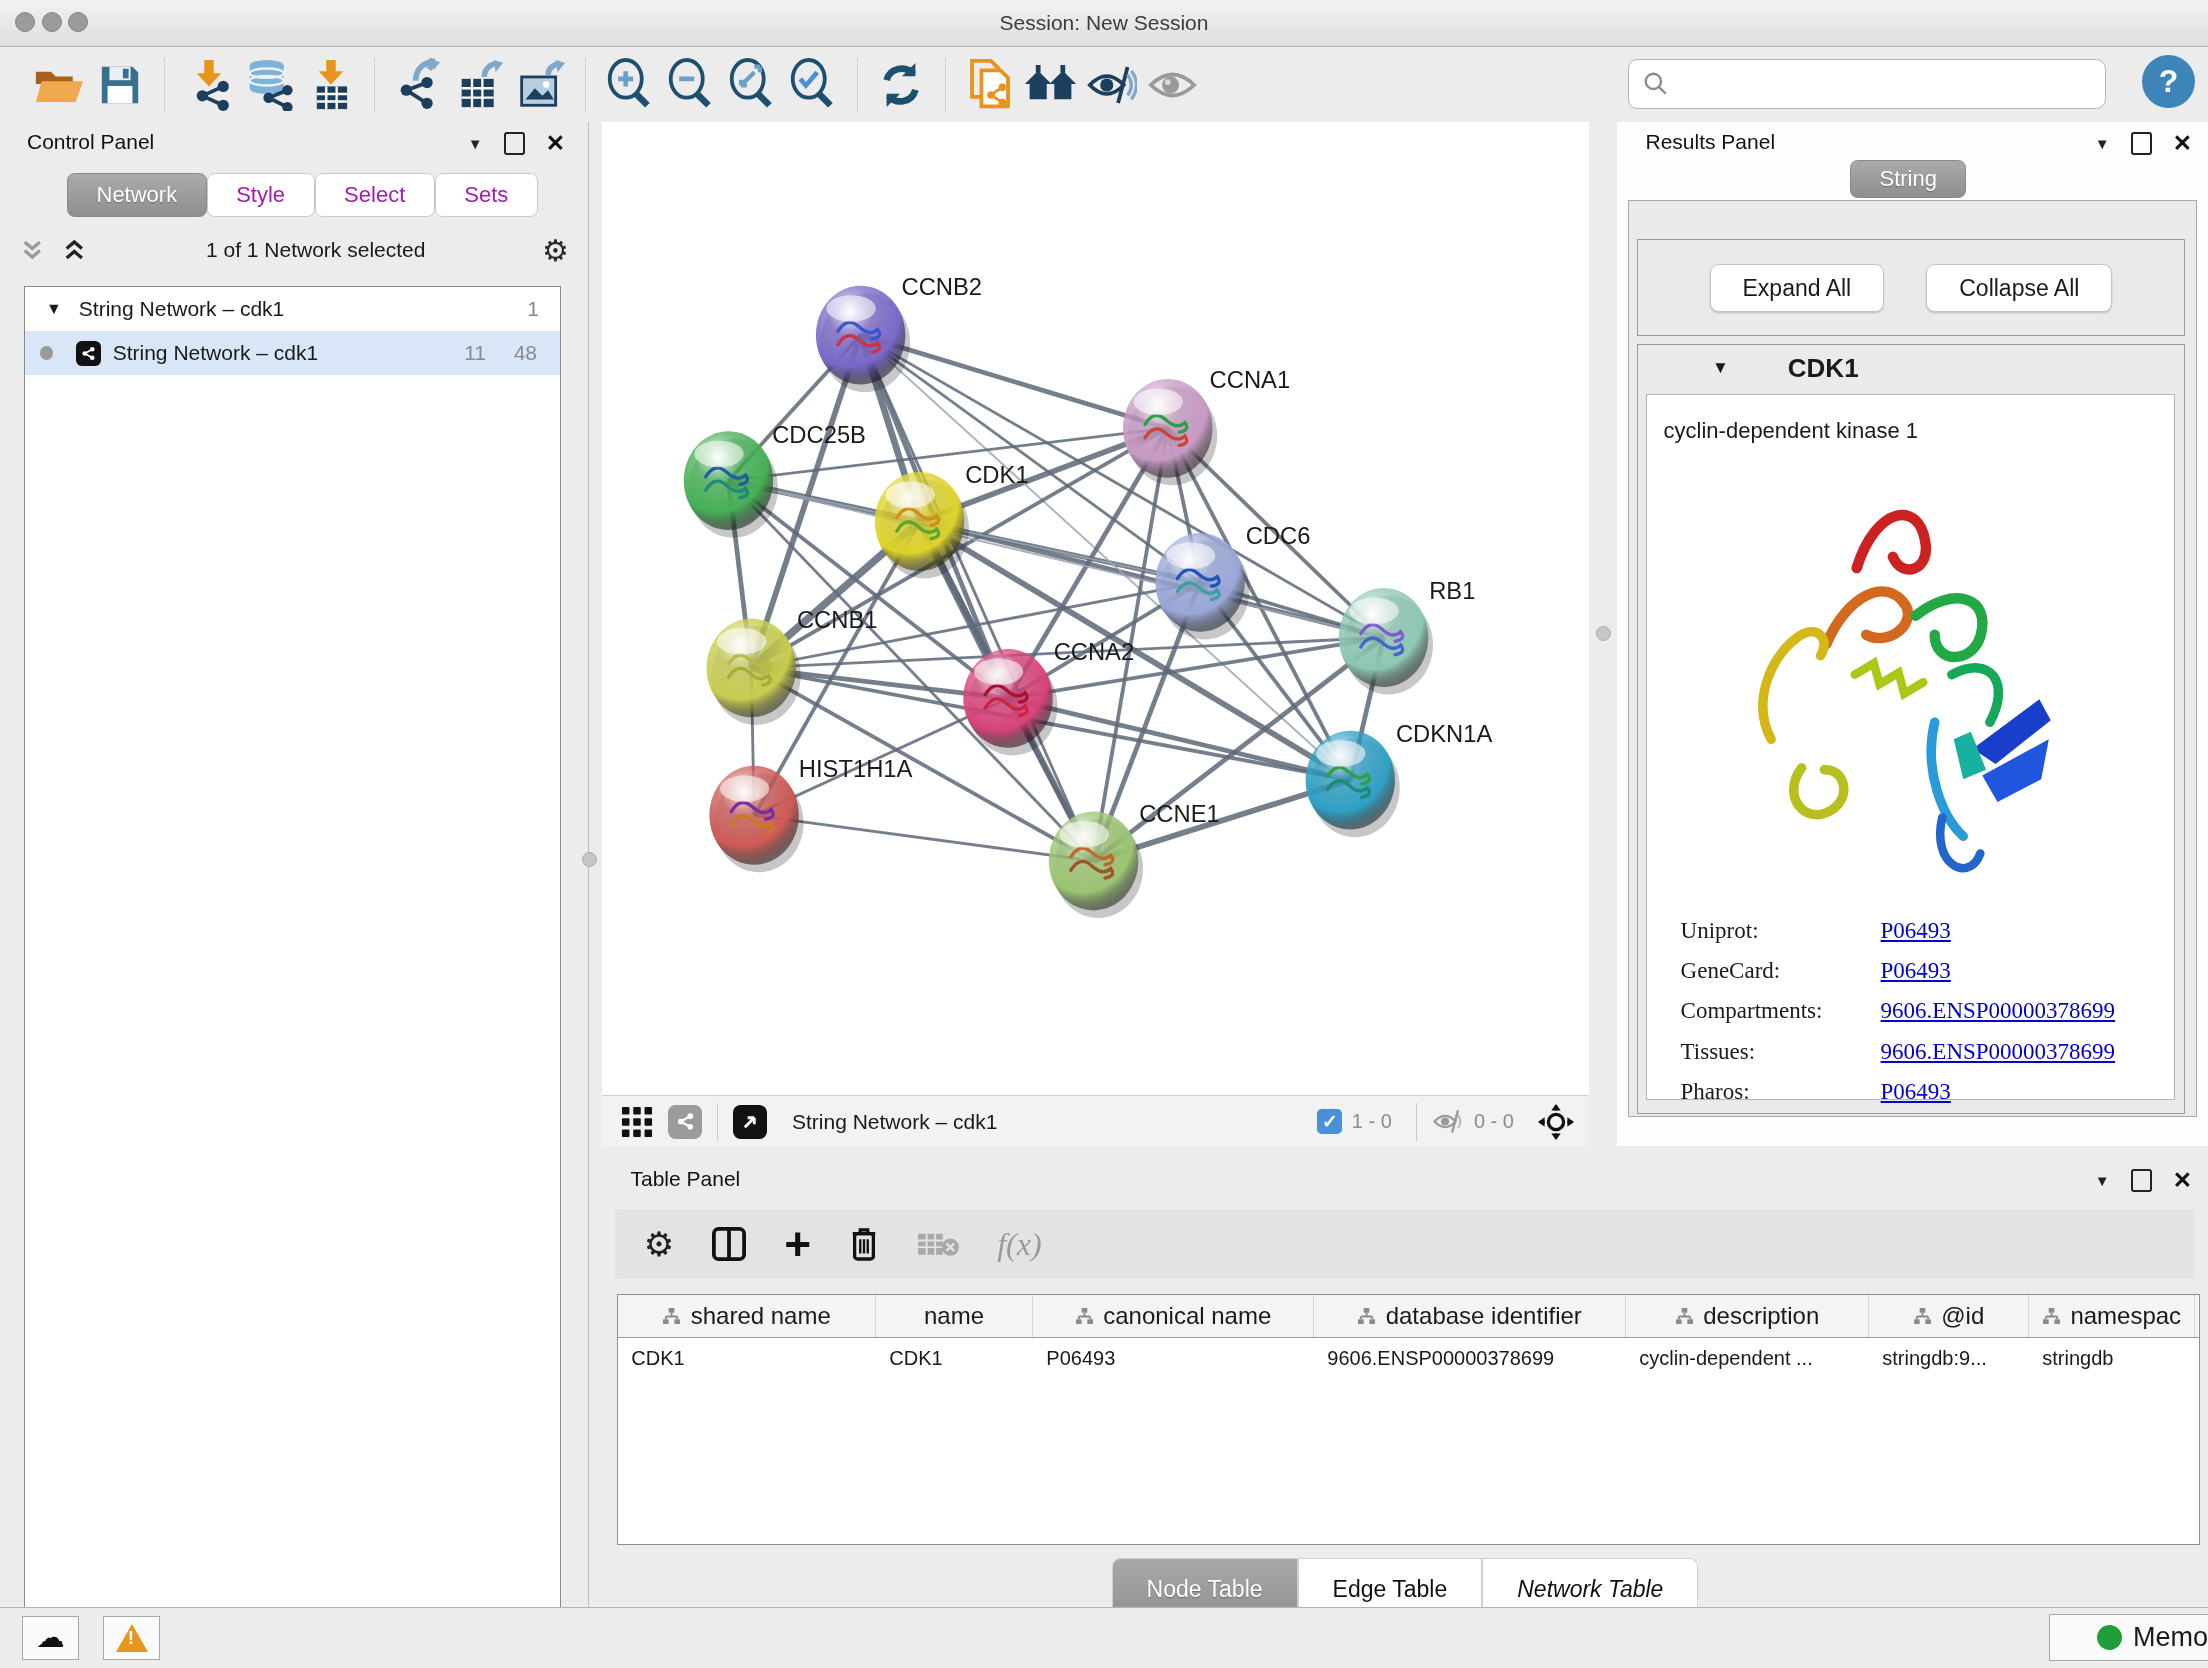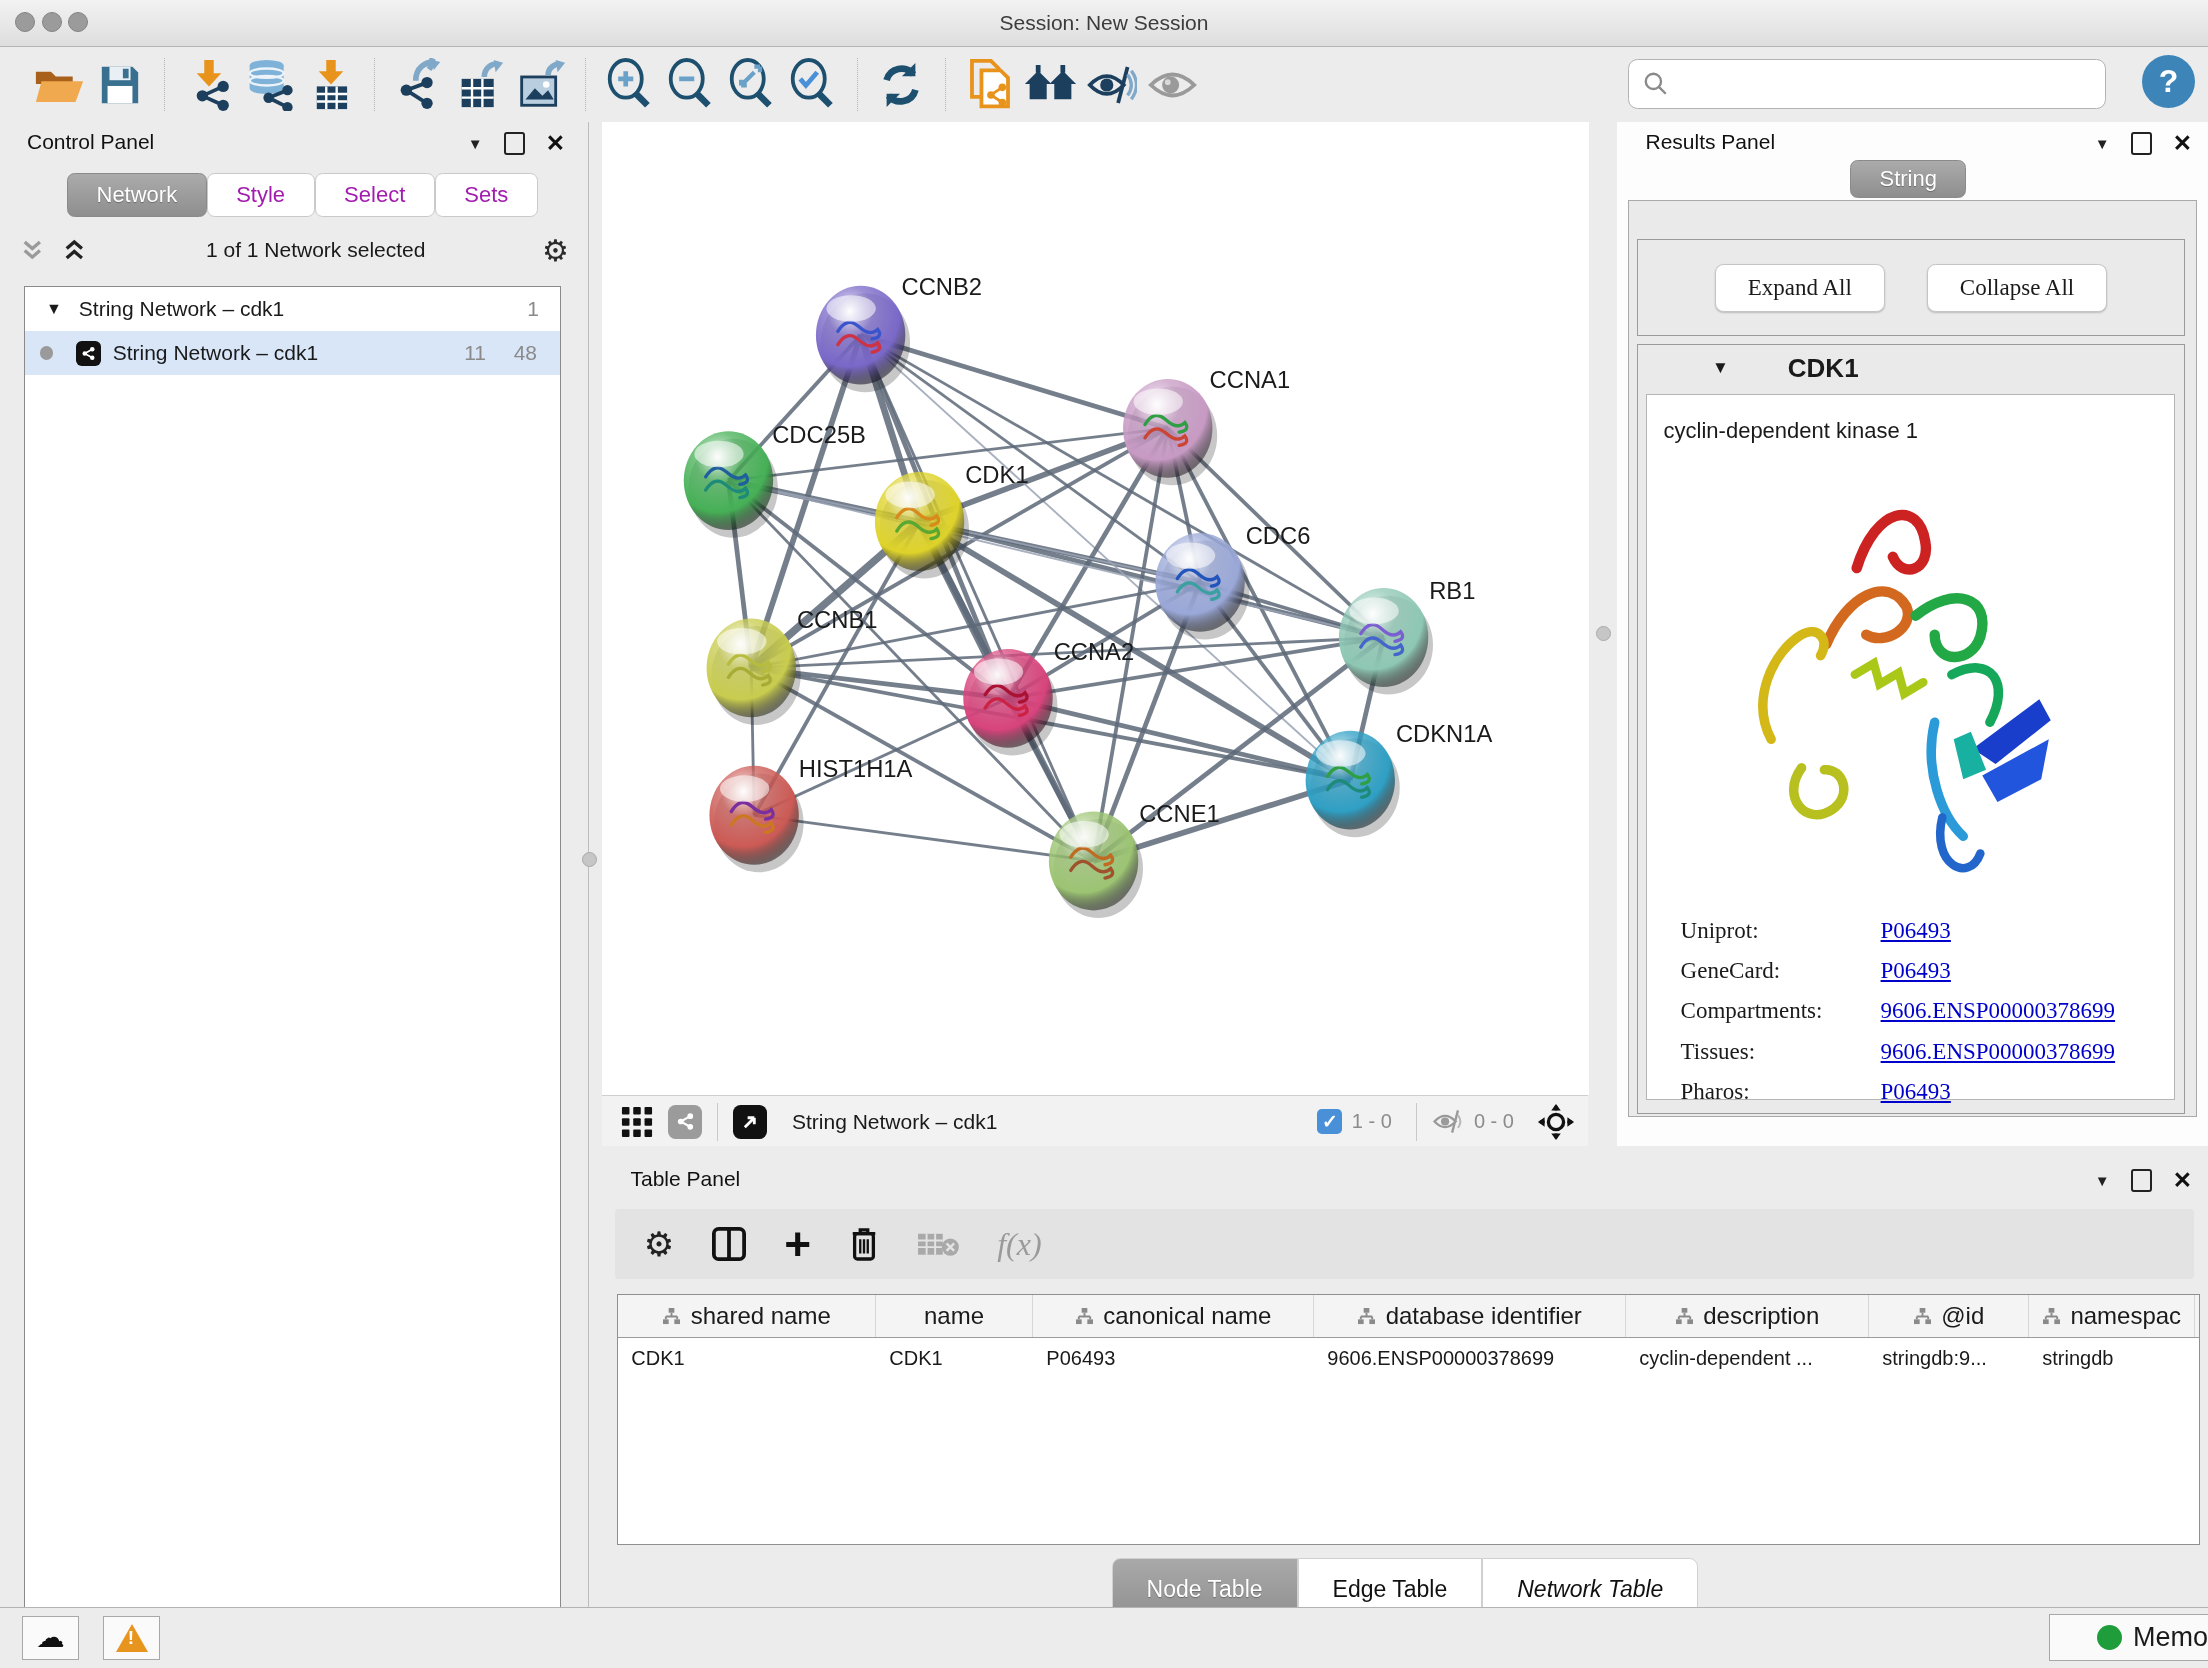--- a/index.html
+++ b/index.html
@@ -62,21 +62,21 @@
     font-weight:bold;text-align:center;line-height:25px;}
   .nt-num{color:#8b8b8b;font-size:20px;margin:0 9.5px;}
   .split-dot{width:13.3px;height:13.3px;border-radius:50%;background:#c6c6c6;border:1px solid #aaa;}
   
   .results-panel{left:1617px;top:122px;width:592px;height:1486px;background:#fdfdfd;}
   .rp-box{position:absolute;left:11.4px;top:78px;width:567px;height:915px;background:#eaeaea;
     border:1.9px solid #a9a9a9;}
   .rp-expand-box{position:absolute;left:7.6px;top:38px;width:546px;height:95px;background:#eaeaea;
     border:1.9px solid #9a9a9a;display:flex;align-items:center;justify-content:center;gap:42px;}
   .rp-btn{background:#fff;border:1px solid #c4c4c4;border-radius:8.6px;height:46px;line-height:46px;
-    padding:0 32px;font-size:23px;box-shadow:0 1px 1.9px rgba(0,0,0,.2);font-family:Liberation Serif, serif;}
+    padding:0 32px;font-size:23px;box-shadow:0 1px 1.9px rgba(0,0,0,.2);}
   .rp-section{position:absolute;left:7.6px;top:143px;width:546px;height:768px;border:1.9px solid #9a9a9a;}
   .rp-sec-hdr{height:46px;display:flex;align-items:center;background:#eaeaea;}
   .rp-inner{position:absolute;left:7.6px;top:49px;width:527px;height:704px;background:#fff;
     border:1px solid #b5b5b5;}
   .serif{font-family:"Liberation Serif",serif;}
   .xlink-row{display:flex;font-size:23px;margin-top:14.3px;}
   .xlink-label{width:200px;padding-left:34px;}
   .xlink-val{color:#0000cc;text-decoration:underline;}
   
   .table-panel{left:589px;top:1146px;width:1620px;height:461px;background:#ececec;

